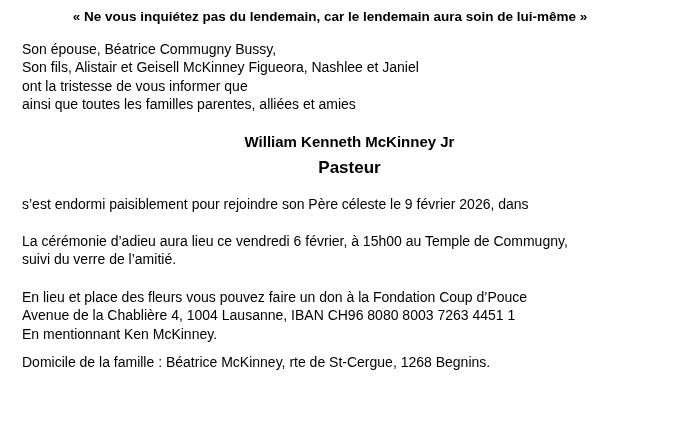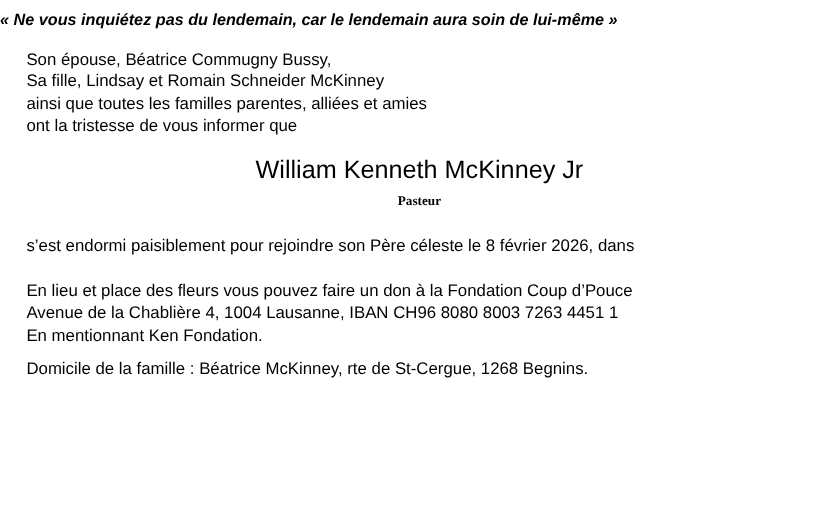--- a/index.html
+++ b/index.html
@@ -11,77 +11,79 @@
     background: #ffffff;
     color: #000000;
     font-family: "Liberation Sans", "DejaVu Sans", sans-serif;
     font-size: 14px;
     line-height: 18.5px;
     overflow: hidden;
   }
   .quote {
     margin-top: 8px;
     padding-right: 39px;
-    text-align: left;
+    text-align: center;
     font-weight: bold;
-    font-style: italic;
     font-size: 13.5px;
   }
   .para {
     margin-left: 22px;
     margin-right: 30px;
   }
   .family-block { margin-top: 13px; }
   .name-block {
     margin-top: 16px;
     text-align: center;
   }
   .deceased-name {
-    font-weight: normal;
-    font-size: 21px;
+    font-weight: bold;
+    font-size: 15px;
     line-height: 24px;
   }
   .deceased-title {
     font-weight: bold;
-    font-size: 11px;
+    font-size: 17px;
     margin-top: 5px;
-    font-family: Liberation Serif, serif;
   }
   .passing-block { margin-top: 18px; }
   .ceremony-block { margin-top: 18px; }
   .donation-block { margin-top: 19px; }
   .home-block { margin-top: 10px; }
 </style>
 </head>
 <body>
 
 <div class="page">
 
   <div class="quote">« Ne vous inquiétez pas du lendemain, car le lendemain aura soin de lui-même »</div>
 
   <div class="para family-block">
     <div>Son épouse, Béatrice Commugny Bussy,</div>
-    <div>Sa fille, Lindsay et Romain Schneider McKinney</div>
+    <div>Son fils, Alistair et Geisell McKinney Figueora, Nashlee et Janiel</div>
+    <div>ont la tristesse de vous informer que</div>
     <div>ainsi que toutes les familles parentes, alliées et amies</div>
-    <div>ont la tristesse de vous informer que</div>
   </div>
 
   <div class="name-block">
     <div class="deceased-name">William Kenneth McKinney Jr</div>
     <div class="deceased-title">Pasteur</div>
   </div>
 
   <div class="para passing-block">
-    <div>s’est endormi paisiblement pour rejoindre son Père céleste le 8 février 2026, dans</div>
+    <div>s’est endormi paisiblement pour rejoindre son Père céleste le 9 février 2026, dans</div>
   </div>
 
+  <div class="para ceremony-block">
+    <div>La cérémonie d’adieu aura lieu ce vendredi 6 février, à 15h00 au Temple de Commugny,</div>
+    <div>suivi du verre de l’amitié.</div>
+  </div>
 
   <div class="para donation-block">
     <div>En lieu et place des fleurs vous pouvez faire un don à la Fondation Coup d’Pouce</div>
     <div>Avenue de la Chablière 4, 1004 Lausanne, IBAN CH96 8080 8003 7263 4451 1</div>
-    <div>En mentionnant Ken Fondation.</div>
+    <div>En mentionnant Ken McKinney.</div>
   </div>
 
   <div class="para home-block">
     <div>Domicile de la famille : Béatrice McKinney, rte de St-Cergue, 1268 Begnins.</div>
   </div>
 
 </div>
 
 </body></html>

